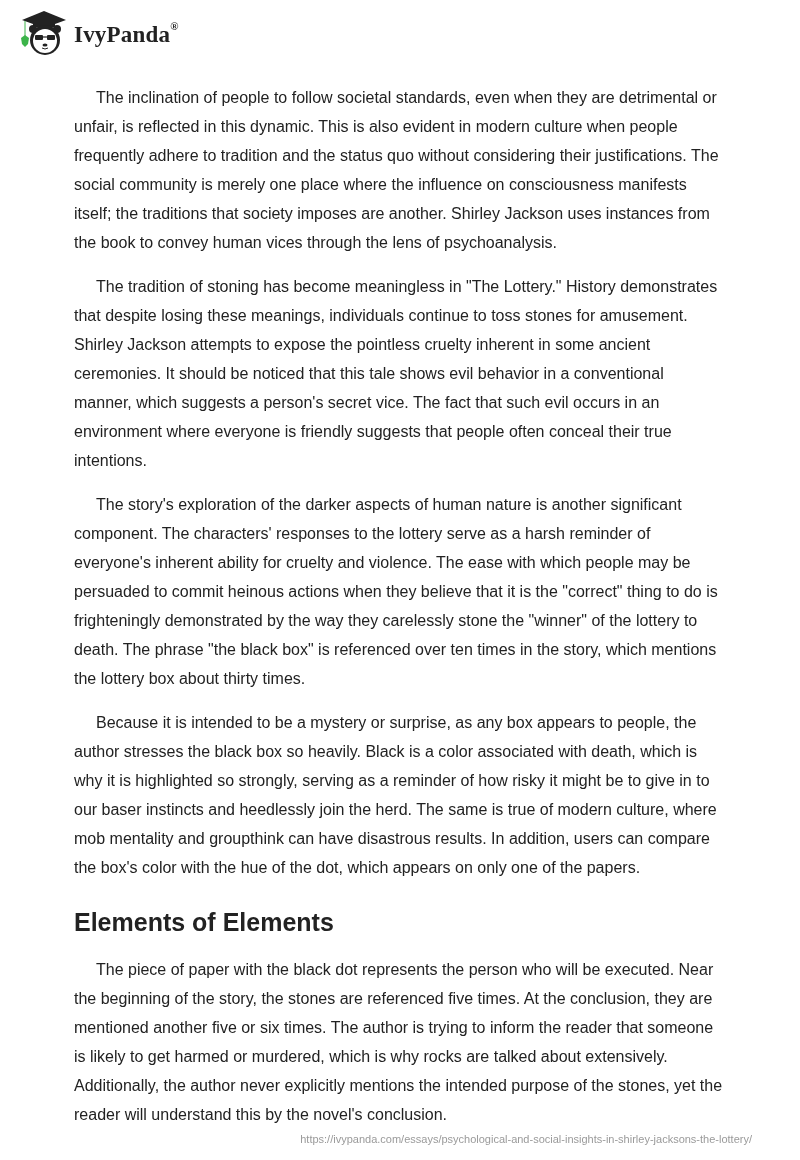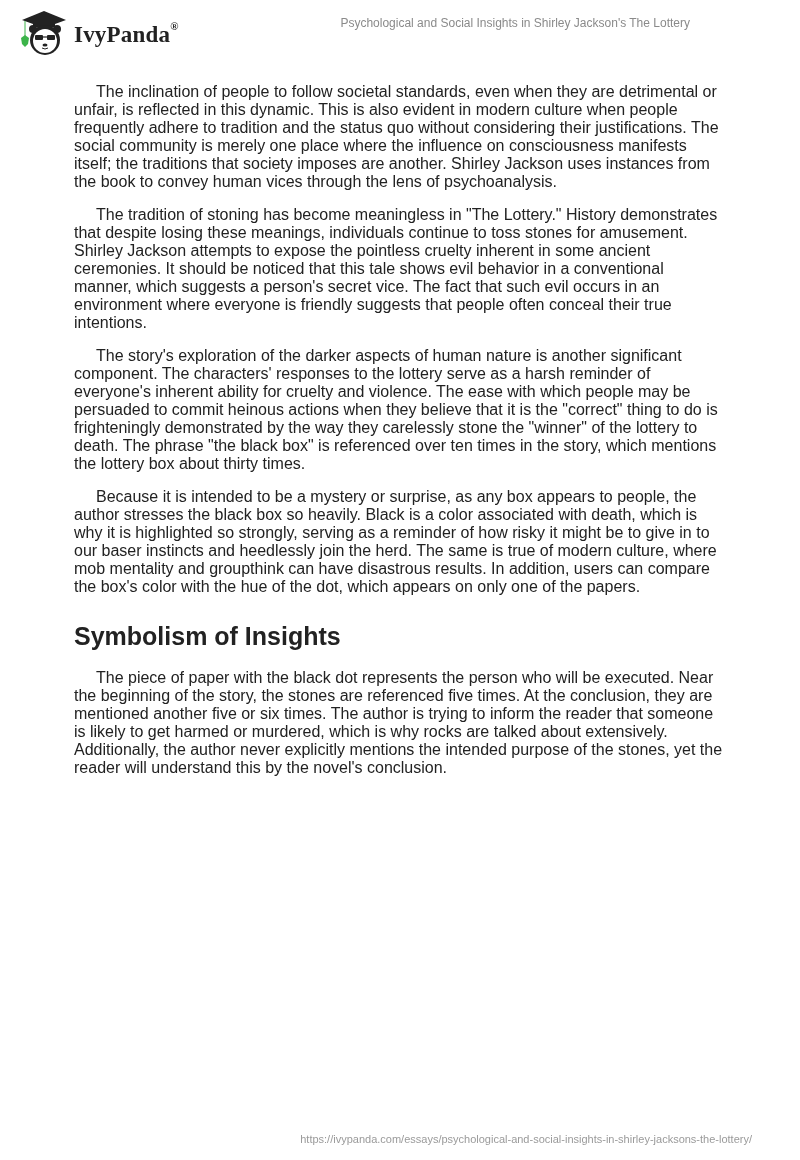--- a/index.html
+++ b/index.html
@@ -4,21 +4,21 @@
 <style>
   html, body { margin: 0; padding: 0; background: #ffffff; }
   body { width: 800px; height: 1160px; position: relative; overflow: hidden; font-family: "Liberation Sans", sans-serif; color: #222222; }
   .header { position: absolute; left: 0; top: 0; width: 722px; height: 60px; }
   .logo { position: absolute; left: 16px; top: 8px; display: flex; align-items: center; }
   .logo svg { width: 56px; height: 50px; }
   .logo-text { font-family: "Liberation Serif", serif; font-weight: bold; font-size: 23px; color: #222; margin-left: 2px; margin-top: 4px; letter-spacing: 0.2px; }
   .logo-text sup { font-size: 11px; vertical-align: top; position: relative; top: -2px; }
   .doc-title { position: absolute; right: 32px; top: 16px; font-size: 12px; color: #8a8a8a; }
   .content { position: absolute; left: 74px; top: 83px; width: 650px; }
-  p { margin: 0 0 15px 0; font-size: 16px; line-height: 18px; text-indent: 22px; color: #222; }
+  p { margin: 0 0 15px 0; font-size: 16px; line-height: 29px; text-indent: 22px; color: #222; }
   h2 { margin: 25px 0 18px 0; font-size: 25px; line-height: 30px; font-weight: bold; color: #222; }
   .footer-url { position: absolute; right: 48px; top: 1133px; font-size: 11px; color: #9a9a9a; }
 </style>
 </head>
 <body>
 
 <div class="header">
   <div class="logo">
     <svg viewBox="0 0 56 50">
       <polygon points="6,12 28,3 50,12 28,20" fill="#222"></polygon>
@@ -30,27 +30,26 @@
       <circle cx="17" cy="21" r="4" fill="#222"></circle>
       <circle cx="41" cy="21" r="4" fill="#222"></circle>
       <rect x="19" y="27" width="8" height="5" rx="1" fill="#222"></rect>
       <rect x="31" y="27" width="8" height="5" rx="1" fill="#222"></rect>
       <line x1="27" y1="29" x2="31" y2="29" stroke="#222" stroke-width="1.2"></line>
       <ellipse cx="29" cy="37" rx="2.5" ry="1.6" fill="#222"></ellipse>
       <path d="M26,40 Q29,42 32,40" stroke="#222" stroke-width="1" fill="none"></path>
     </svg>
     <span class="logo-text"><span>IvyPanda</span><sup>®</sup></span>
   </div>
-  <div class="doc-title">Psychological and Social Insights in Shirley Jackson's The Lottery</div>
 </div>
 
 <div class="content">
   <p>The inclination of people to follow societal standards, even when they are detrimental or unfair, is reflected in this dynamic. This is also evident in modern culture when people frequently adhere to tradition and the status quo without considering their justifications. The social community is merely one place where the influence on consciousness manifests itself; the traditions that society imposes are another. Shirley Jackson uses instances from the book to convey human vices through the lens of psychoanalysis.</p>
   <p>The tradition of stoning has become meaningless in "The Lottery." History demonstrates that despite losing these meanings, individuals continue to toss stones for amusement. Shirley Jackson attempts to expose the pointless cruelty inherent in some ancient ceremonies. It should be noticed that this tale shows evil behavior in a conventional manner, which suggests a person's secret vice. The fact that such evil occurs in an environment where everyone is friendly suggests that people often conceal their true intentions.</p>
 
   <p>The story's exploration of the darker aspects of human nature is another significant component. The characters' responses to the lottery serve as a harsh reminder of everyone's inherent ability for cruelty and violence. The ease with which people may be persuaded to commit heinous actions when they believe that it is the "correct" thing to do is frighteningly demonstrated by the way they carelessly stone the "winner" of the lottery to death. The phrase "the black box" is referenced over ten times in the story, which mentions the lottery box about thirty times.</p>
   <p>Because it is intended to be a mystery or surprise, as any box appears to people, the author stresses the black box so heavily. Black is a color associated with death, which is why it is highlighted so strongly, serving as a reminder of how risky it might be to give in to our baser instincts and heedlessly join the herd. The same is true of modern culture, where mob mentality and groupthink can have disastrous results. In addition, users can compare the box's color with the hue of the dot, which appears on only one of the papers.</p>
 
-  <h2>Symbolism of Insights</h2>
+  <h2>Elements of Elements</h2>
   <p>The piece of paper with the black dot represents the person who will be executed. Near the beginning of the story, the stones are referenced five times. At the conclusion, they are mentioned another five or six times. The author is trying to inform the reader that someone is likely to get harmed or murdered, which is why rocks are talked about extensively. Additionally, the author never explicitly mentions the intended purpose of the stones, yet the reader will understand this by the novel's conclusion.</p>
 </div>
 
 <div class="footer-url">https://ivypanda.com/essays/psychological-and-social-insights-in-shirley-jacksons-the-lottery/</div>
 
 </body></html>

